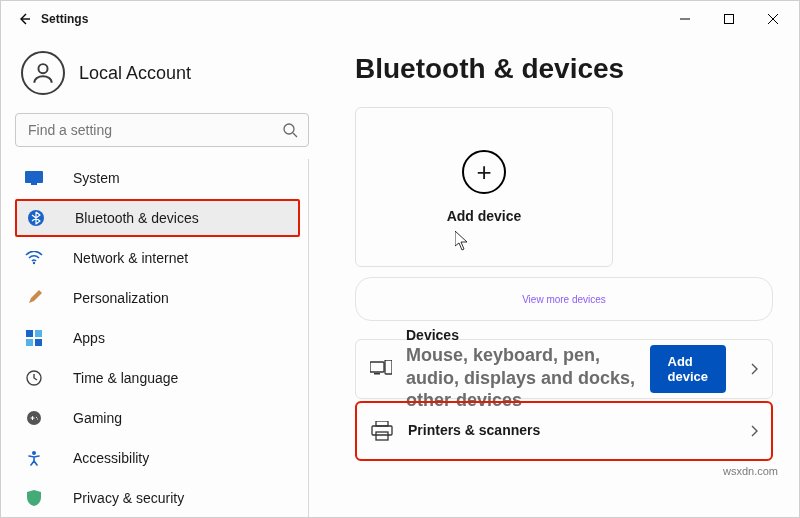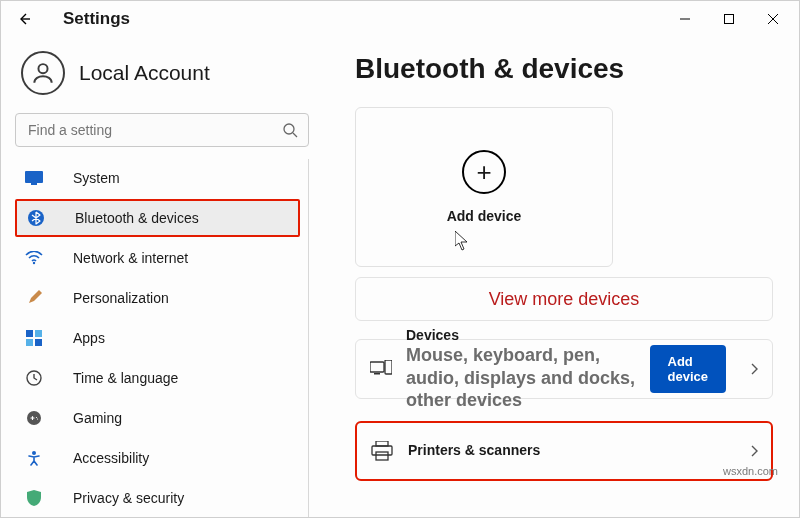--- a/index.html
+++ b/index.html
@@ -1,50 +1,50 @@
 <!DOCTYPE html>
 <html><head>
 <meta charset="utf-8">
 <style>
   * { box-sizing: border-box; }
   body { margin:0; font-family: "Segoe UI", Arial, sans-serif; font-size:13px; color:#1a1a1a; background:#fdfdfd; width:800px; height:518px; overflow:hidden; border:1px solid #cfcfcf; }
   
   .titlebar { display:flex; align-items:center; height:36px; padding:0 4px 0 10px; }
   .titlebar .back { width:26px; height:26px; display:flex; align-items:center; justify-content:center; border-radius:4px; }
-  .titlebar .title { font-size:17px; margin-left:26px; font-weight:600; }
+  .titlebar .title { font-size:12px; margin-left:4px; font-weight:600; }
   .winctrls { margin-left:auto; display:flex; }
   .winbtn { width:44px; height:36px; display:flex; align-items:center; justify-content:center; }
   
   .content { display:flex; height:calc(100% - 36px); }
   .sidebar { width:318px; padding:8px 10px 0 14px; display:flex; flex-direction:column; }
   .main    { flex:1; padding:8px 26px 0 36px; display:flex; flex-direction:column; overflow:hidden; position:relative; }
   
   .user { display:flex; align-items:center; gap:14px; padding:6px 4px 18px 6px; }
   .avatar { width:44px; height:44px; border:2px solid #3c3c3c; border-radius:50%; display:flex; align-items:center; justify-content:center; }
-  .uname { font-size:21px; }
+  .uname { font-size:18px; }
   
   .search { display:flex; align-items:center; border:1px solid #c9c9c9; background:#fbfbfb; border-radius:4px; height:34px; padding:0 10px; margin-bottom:12px; }
   .search input { flex:1; border:none; background:transparent; outline:none; font-size:14px; color:#7f1d1d; }
   
   .nav { display:flex; flex-direction:column; gap:2px; border-right:1px solid #d8d8d8; padding-right:8px; flex:1; }
   .nav-item { display:flex; align-items:center; gap:30px; height:38px; padding:0 10px; border-radius:4px; cursor:default; }
   .nav-item.selected { background:#ececec; }
   .nav-icon { width:18px; height:18px; display:flex; align-items:center; justify-content:center; }
   .nav-label { font-size:14px; }
   .hi-red { border:2px solid #e31b00; border-radius:2px; }
   
   .page-title { font-size:28px; font-weight:700; margin:8px 0 22px 0; }
   
   .tile { width:258px; height:160px; border:1px solid #e1e1e1; border-radius:6px; display:flex; flex-direction:column; align-items:center; justify-content:center; gap:14px; margin-bottom:10px; }
   .plus { width:44px; height:44px; border:2px solid #000; border-radius:50%; display:flex; align-items:center; justify-content:center; font-size:26px; line-height:1; }
   .tile-label { font-size:14px; font-weight:600; }
   
-  .view-more { border:1px solid #e3e3e3; border-radius:6px; height:44px; display:flex; align-items:center; justify-content:center; color:#b91c1c; font-size:18px; margin-bottom:18px; }
-  
-  .row { border:1px solid #e3e3e3; border-radius:6px; height:60px; display:flex; align-items:center; padding:0 14px; gap:14px; margin-bottom:22px; }
+  .view-more { border:1px solid #e3e3e3; border-radius:16px; height:44px; display:flex; align-items:center; justify-content:center; color:#8b5cf6; font-size:10px; margin-bottom:18px; }
+  
+  .row { border:1px solid #e3e3e3; border-radius:6px; height:60px; display:flex; align-items:center; padding:0 14px; gap:14px; margin-bottom:2px; }
   .row-icon { width:24px; height:24px; display:flex; align-items:center; justify-content:center; }
   .row-text { display:flex; flex-direction:column; line-height:1.25; }
   .row-title { font-size:14px; font-weight:600; }
   .row-sub { font-size:18px; color:#6c6c6c;font-weight:bold; }
   .add-btn { margin-left:auto; background:#0152bd; color:#fff; padding:9px 18px; border-radius:4px; font-size:13px; font-weight:600; }
   .chev { margin-left:10px; }
   .hi-red-row { outline:2px solid #e31b00; outline-offset:-2px; }
   
   .cursor { position:absolute; left:136px; top:194px; pointer-events:none; }
   .watermark { position:absolute; right:21px; bottom:40px; font-size:11px; color:#7a7a7a; }

